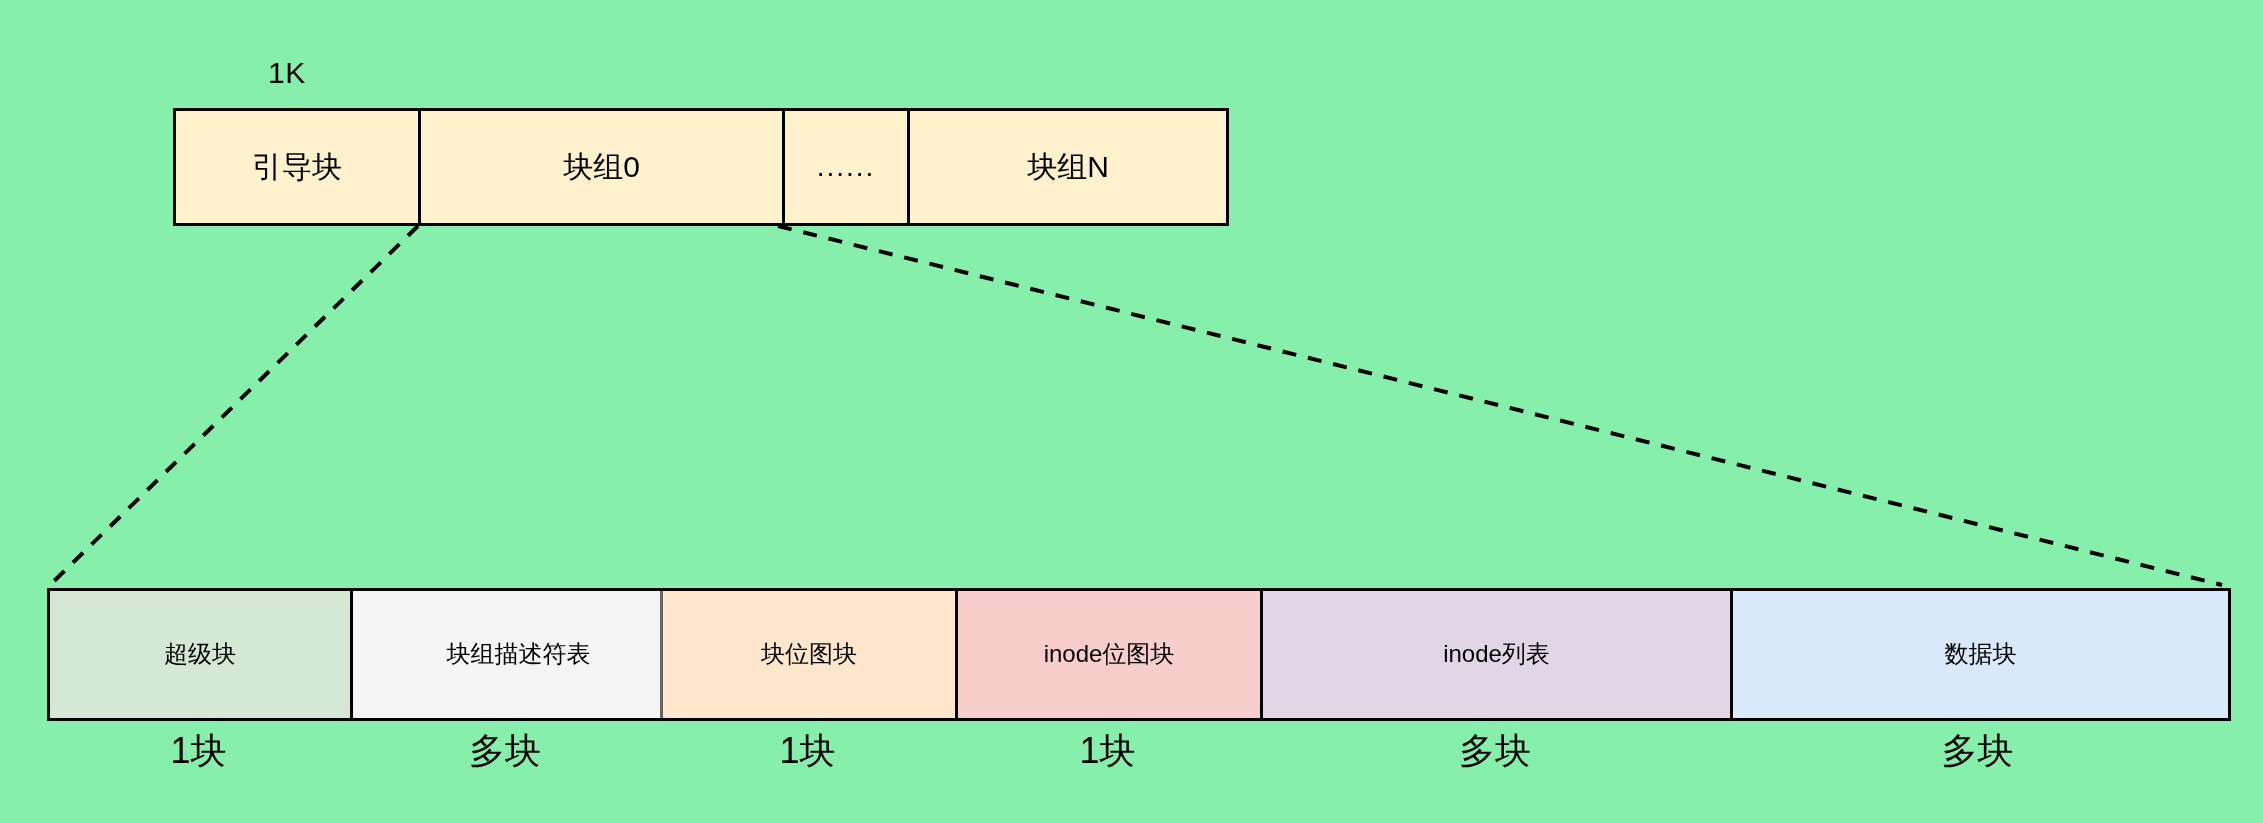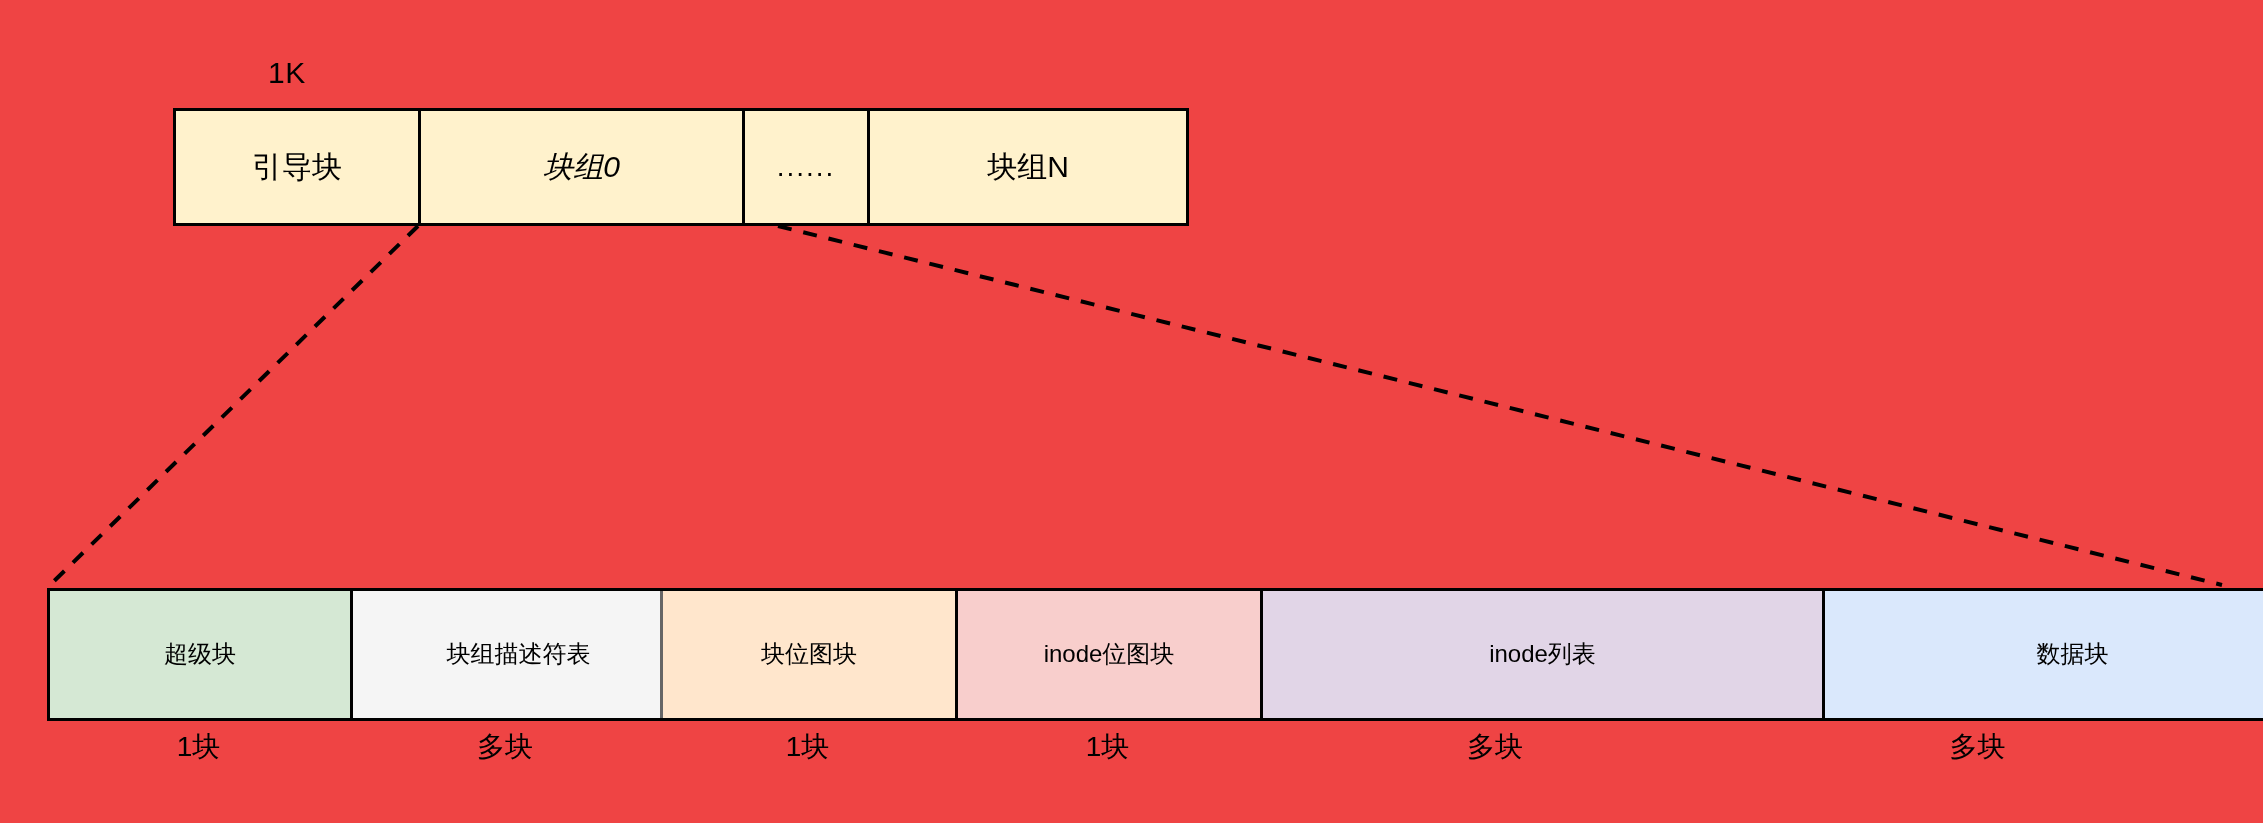--- a/index.html
+++ b/index.html
@@ -9,21 +9,21 @@
     background: #ffffff;
   }
   body {
     font-family: "Liberation Sans", "DejaVu Sans", sans-serif;
     color: #000000;
   }
   #canvas {
     position: relative;
     width: 2263px;
     height: 823px;
-    background: #ef4444;
+    background: #86efac;
     overflow: hidden;
   }
 
   
   #connectors {
     position: absolute;
     left: 0;
     top: 0;
     width: 2263px;
     height: 823px;
@@ -86,21 +86,21 @@
     position: absolute;
     left: 47px;
     top: 733px;
     display: flex;
     height: 40px;
   }
   .count-cell {
     display: flex;
     align-items: flex-start;
     justify-content: center;
-    font-size: 28px;
+    font-size: 36px;
     line-height: 1;
     white-space: nowrap;
     color: #000000;
   }
 </style>
 </head>
 <body>
 
 <div id="canvas">
 
@@ -108,21 +108,21 @@
     <line x1="418" y1="226" x2="50" y2="585" stroke="#000000" stroke-width="4" stroke-dasharray="14 12"></line>
     <line x1="778" y1="226" x2="2222" y2="585" stroke="#000000" stroke-width="4" stroke-dasharray="14 12"></line>
   </svg>
 
   <div class="size-caption" style="left:268px; top:58px;">1K</div>
 
   <div class="row" id="disk-row">
     <div class="cell" style="width:245px;">
       <span>引导块</span>
     </div>
-    <div class="cell" style="width:324px;font-style:italic;">
+    <div class="cell" style="width:364px;">
       <span>块组0</span>
     </div>
     <div class="cell ellipsis" style="width:125px;">
       <span>......</span>
     </div>
     <div class="cell" style="width:316px;">
       <span>块组N</span>
     </div>
   </div>
 
@@ -132,21 +132,21 @@
     </div>
     <div class="cell sep-grey" style="width:310px; background:#f5f5f5;">
       <span>块组描述符表</span>
     </div>
     <div class="cell" style="width:295px; background:#ffe6cc;">
       <span>块位图块</span>
     </div>
     <div class="cell" style="width:305px; background:#f8cecc;">
       <span>inode位图块</span>
     </div>
-    <div class="cell" style="width:562px; background:#e1d5e7;">
+    <div class="cell" style="width:470px; background:#e1d5e7;">
       <span>inode列表</span>
     </div>
     <div class="cell" style="width:495px; background:#dae8fc;">
       <span>数据块</span>
     </div>
   </div>
 
   <div id="count-row">
     <div class="count-cell" style="width:303px;">
       <span>1块</span>

